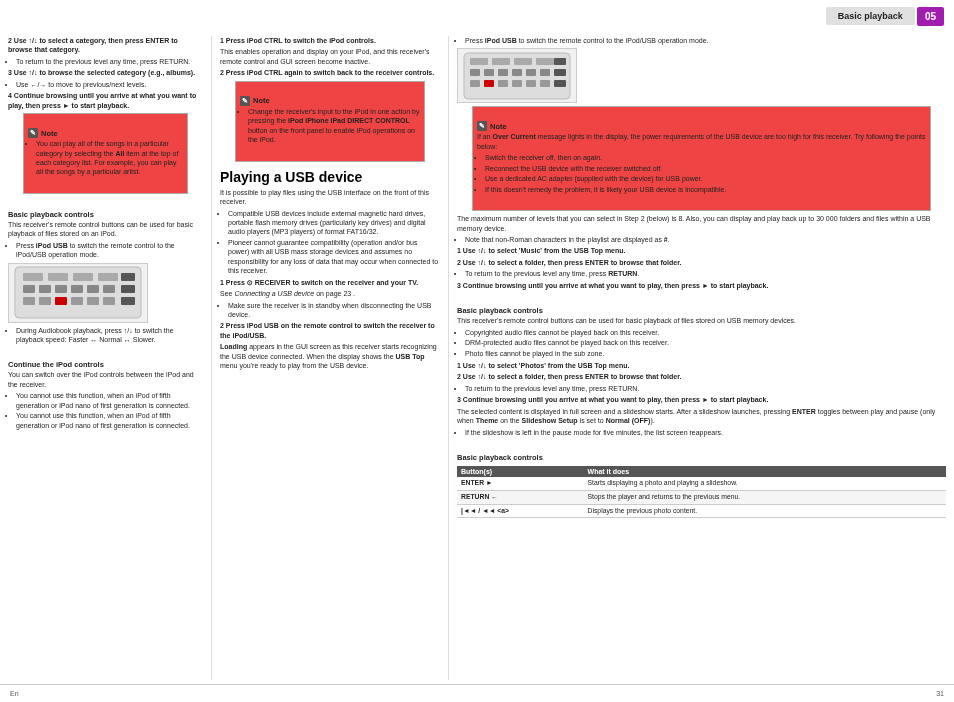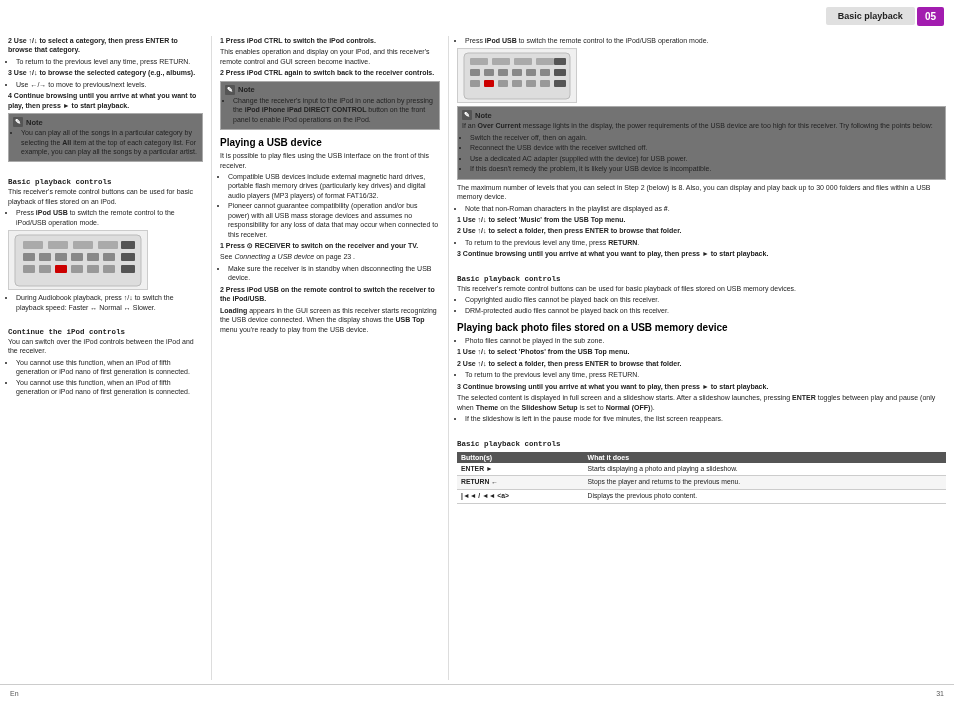--- a/index.html
+++ b/index.html
@@ -83,24 +83,23 @@
     .footer-pagenum {
       font-size: 7px;
       color: #555;
     }
     .subsection-title {
       font-size: 7.5px;
       font-weight: bold;
       color: #222;
       margin-bottom: 1px;
       margin-top: 16px;
-      font-family: Liberation Mono, monospace;
     }
     .bold-title {
-      font-size: 10px;
+      font-size: 14px;
       font-weight: bold;
       color: #000;
       margin-top: 6px;
       margin-bottom: 2px;
       line-height: 1.3;
     }
     p {
       font-size: 7px;
       line-height: 1.35;
       margin-bottom: 2px;
@@ -112,23 +111,23 @@
     }
     .bullet-list li {
       font-size: 7px;
       line-height: 1.35;
       list-style: disc;
       color: #222;
       margin-bottom: 1px;
     }
     .note-box {
       border: 1px solid #aaa;
-      padding: 3px 4px;
-      margin: 3px 0;
-      background: #737373;
+      padding: 14px 4px;
+      margin: 3px 15px;
+      background: #ef4444;
     }
     .note-title {
       font-size: 7.5px;
       font-weight: bold;
       margin-bottom: 1px;
       display: flex;
       align-items: center;
       gap: 3px;
     }
     .note-icon {
@@ -378,21 +377,20 @@
       </ul>
       <p><span class="bold">3  Continue browsing until you arrive at what you want to play, then press ► to start playback.</span></p>
 
       <div class="subsection-title">Basic playback controls</div>
       <p>This receiver's remote control buttons can be used for basic playback of files stored on USB memory devices.</p>
       <ul class="bullet-list">
         <li>Copyrighted audio files cannot be played back on this receiver.</li>
         <li>DRM-protected audio files cannot be played back on this receiver.</li>
       </ul>
 
-      <div class="bold-title">Playing back photo files stored on a USB memory device</div>
       <ul class="bullet-list">
         <li>Photo files cannot be played in the sub zone.</li>
       </ul>
       <p><span class="bold">1  Use ↑/↓ to select 'Photos' from the USB Top menu.</span></p>
       <p><span class="bold">2  Use ↑/↓ to select a folder, then press ENTER to browse that folder.</span></p>
       <ul class="bullet-list">
         <li>To return to the previous level any time, press RETURN.</li>
       </ul>
       <p><span class="bold">3  Continue browsing until you arrive at what you want to play, then press ► to start playback.</span></p>
       <p>The selected content is displayed in full screen and a slideshow starts. After a slideshow launches, pressing <b>ENTER</b> toggles between play and pause (only when <b>Theme</b> on the <b>Slideshow Setup</b> is set to <b>Normal (OFF)</b>).</p>

